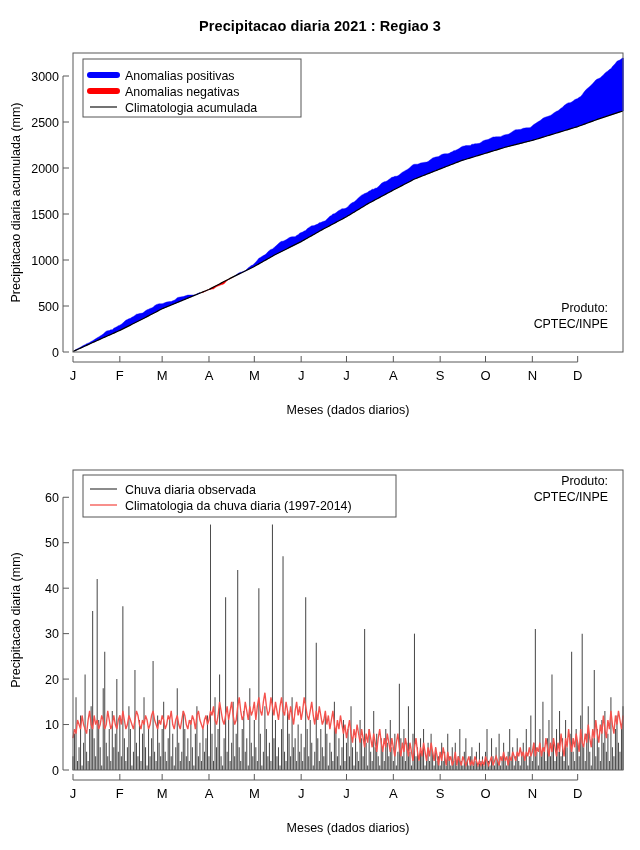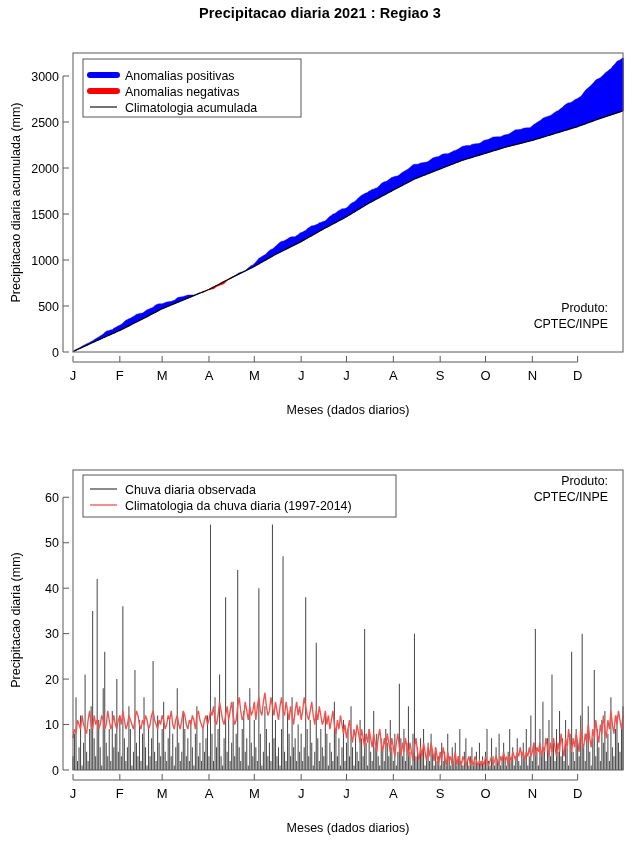--- a/index.html
+++ b/index.html
@@ -1,20 +1,20 @@
 <!DOCTYPE html>
 <html><head>
 <meta charset="utf-8">
 <style>
   html,body{margin:0;padding:0;background:#ffffff;}
   body{width:640px;height:850px;font-family:"Liberation Sans",sans-serif;color:#000;overflow:hidden;}
   .page{position:relative;width:640px;height:850px;}
 
   .chart-title{
-    position:absolute;left:0;top:5px;width:640px;text-align:center;
+    position:absolute;left:0;top:18px;width:640px;text-align:center;
     font-size:14.5px;font-weight:bold;letter-spacing:.1px;
   }
 
   .panel{position:absolute;}
   #panel-top{left:0;top:40px;width:640px;height:390px;}
   #panel-bottom{left:0;top:450px;width:640px;height:400px;}
 
   .plot-svg{display:block;}
   .tick-label{font-size:12.5px;font-family:"Liberation Sans",sans-serif;fill:#000;}
   .month-label{font-size:13px;font-family:"Liberation Sans",sans-serif;fill:#000;}

